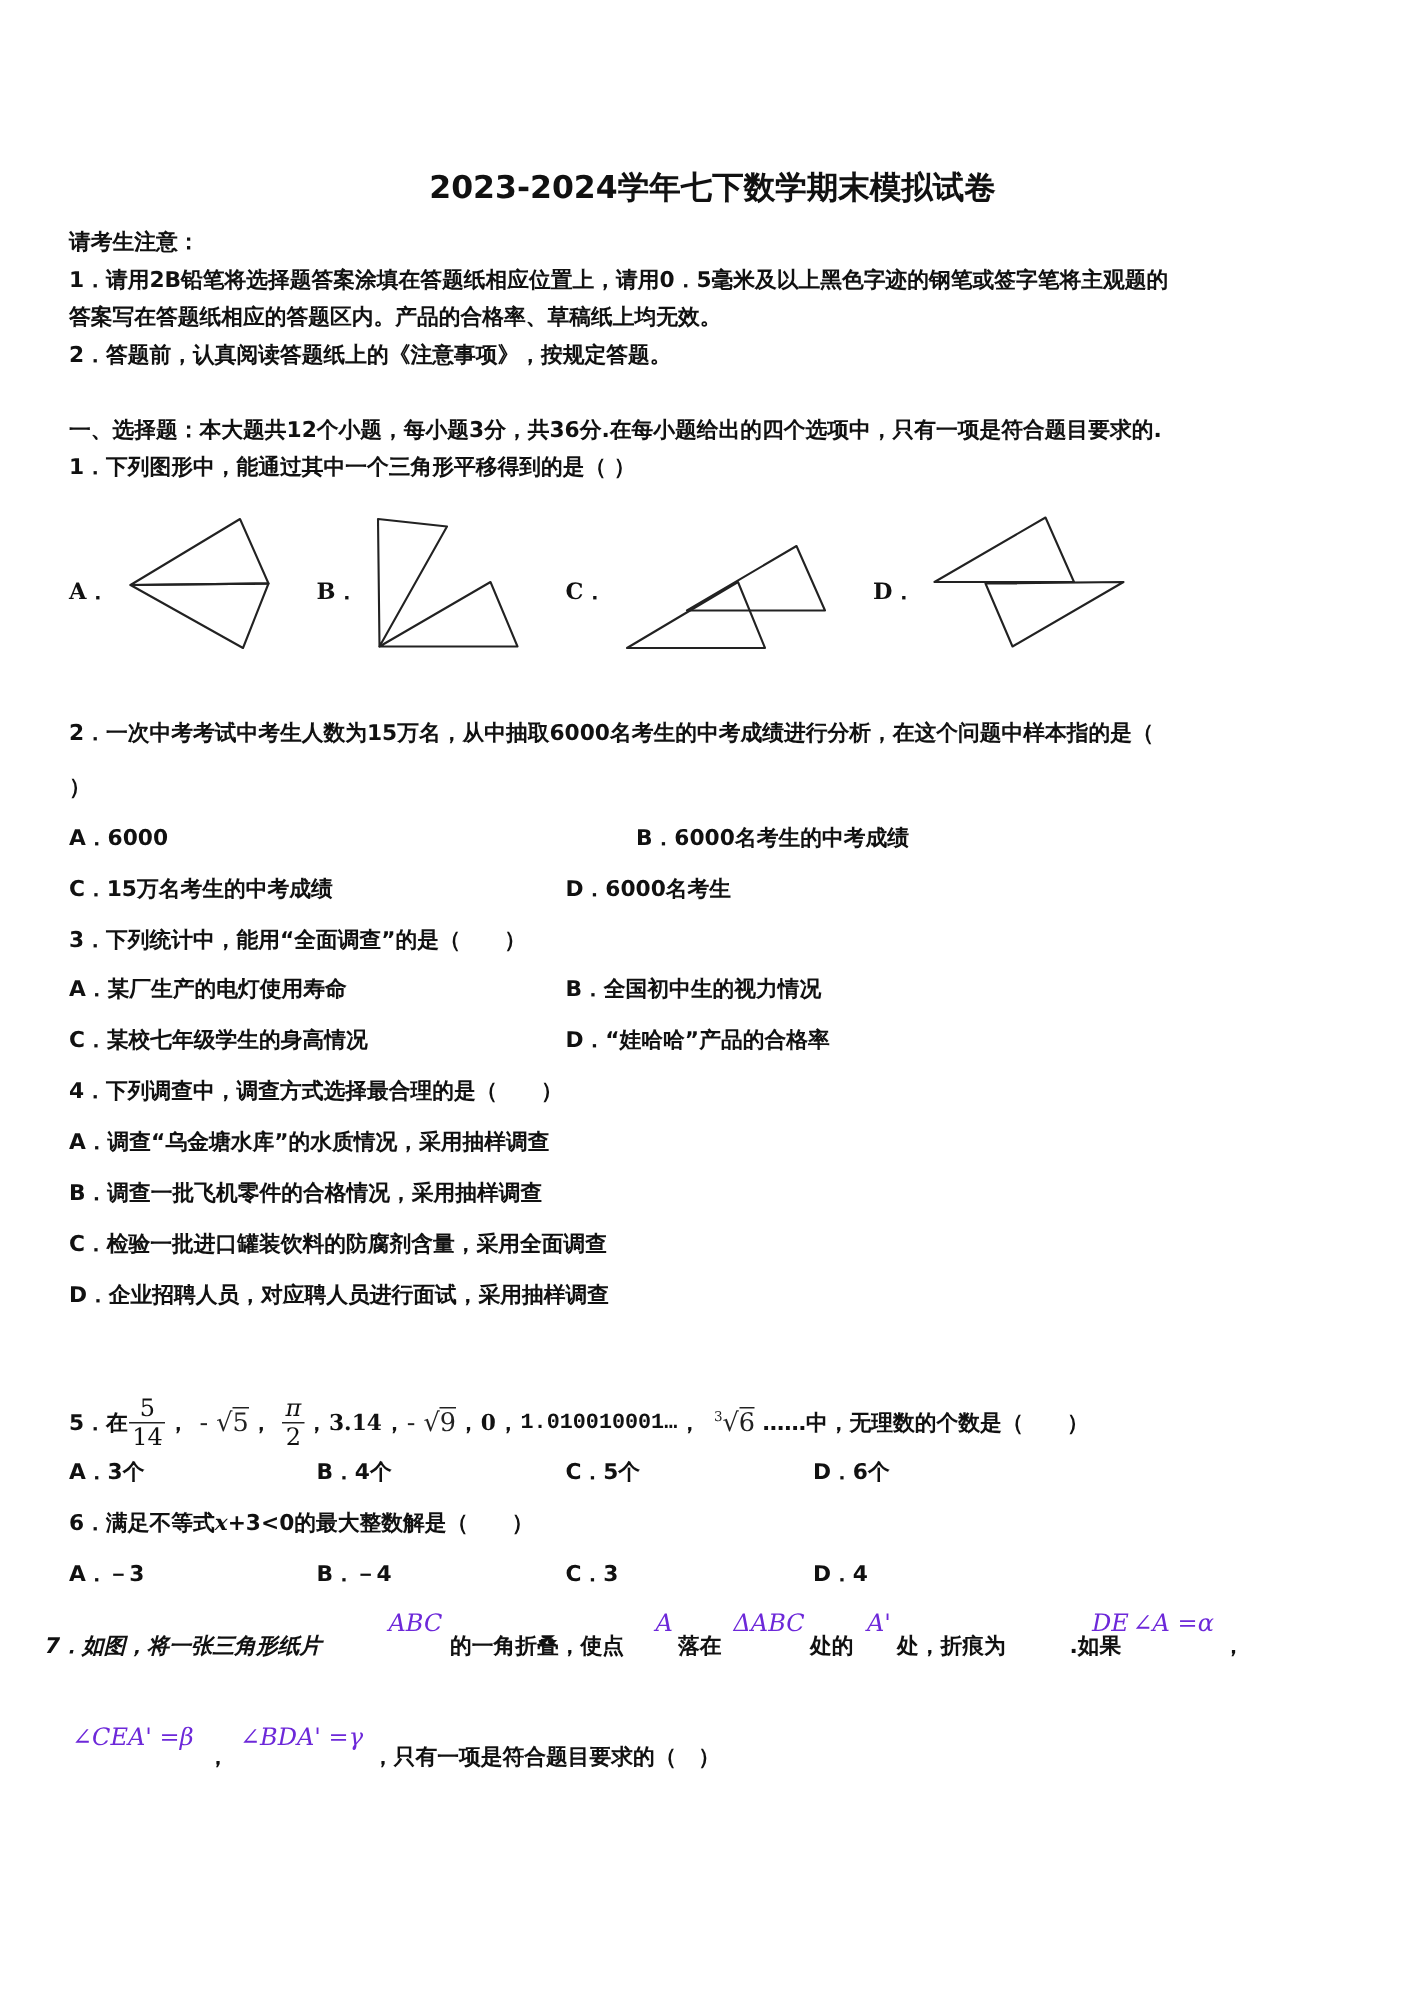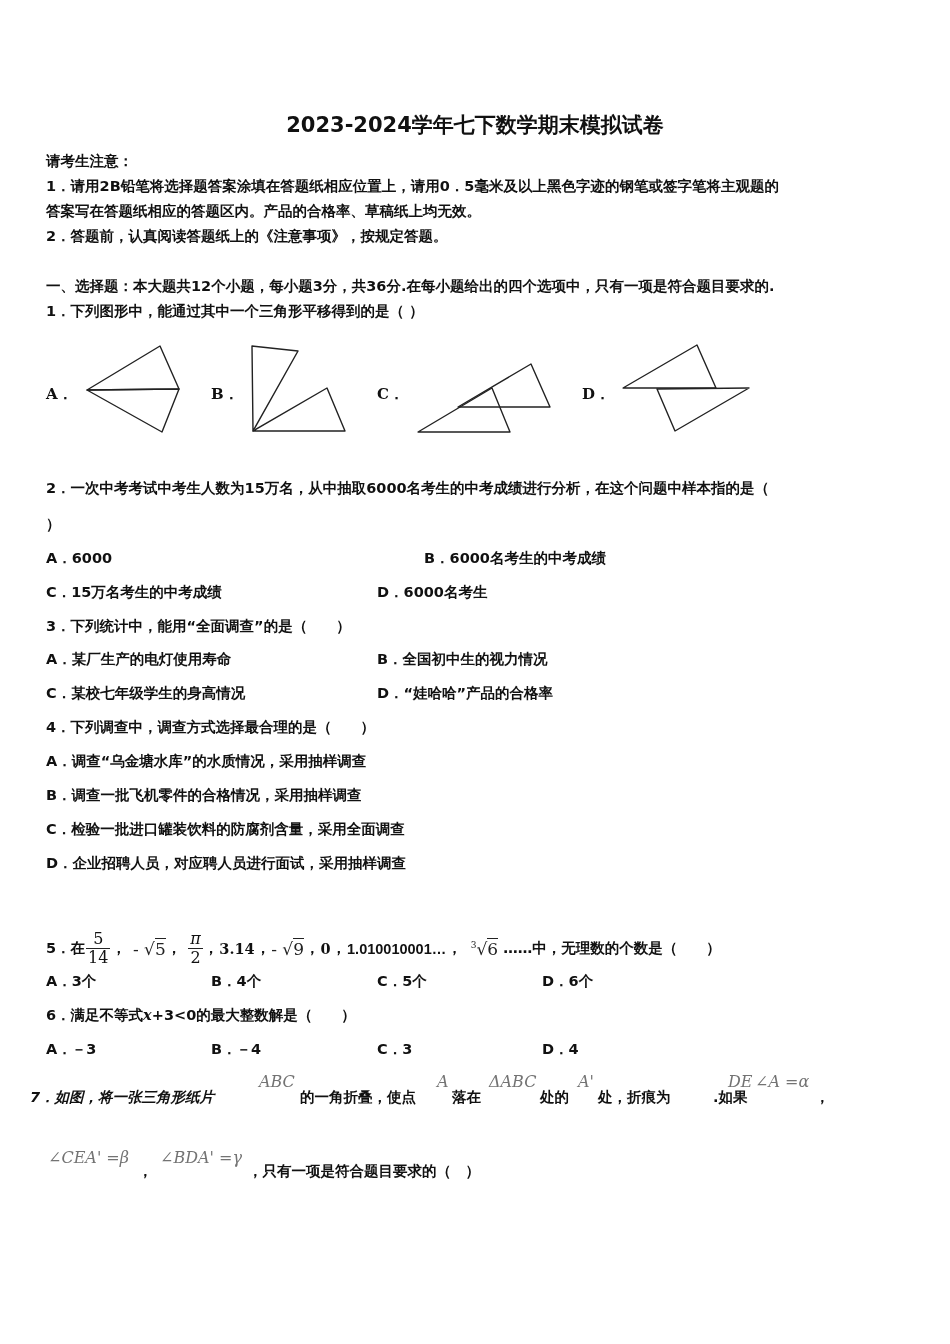--- a/index.html
+++ b/index.html
@@ -1,21 +1,21 @@
 <!DOCTYPE html>
 <html><head>
 <meta charset="utf-8">
 <style>
   html, body { margin: 0; padding: 0; background: #ffffff; }
   body { width: 950px; height: 1344px; position: relative; overflow: hidden;
          font-family: "DejaVu Sans", "Liberation Sans", sans-serif; color: #111; }
   .abs { position: absolute; white-space: nowrap; }
   .title { font-size: 21px; font-weight: bold; left: 0; width: 950px; text-align: center; top: 111px; letter-spacing: 0px; }
   .t { font-size: 14.5px; font-weight: bold; }
-  .math { font-family: "DejaVu Serif", "Liberation Serif", serif; font-style: italic; font-weight: normal; font-size: 16px; color: #737373; }
+  .math { font-family: "DejaVu Serif", "Liberation Serif", serif; font-style: italic; font-weight: normal; font-size: 16px; color: #6d28d9; }
   .mathn { font-family: "DejaVu Serif", "Liberation Serif", serif; font-weight: normal; font-size: 17px; color: #222; }
   .frac { display: inline-block; vertical-align: middle; text-align: center; font-family: "DejaVu Serif", "Liberation Serif", serif; font-weight: normal; font-size: 16px; line-height: 1.15; }
   .frac .num { display: block; padding: 0 2px; }
   .frac .den { display: block; border-top: 1px solid #222; padding: 0 2px; }
   .opt-label { font-size: 15px; font-weight: bold; font-family: "DejaVu Serif", "Liberation Serif", serif; }
   svg.fig { position: absolute; left: 0; top: 0; }
 </style>
 </head>
 <body>
 
@@ -87,21 +87,21 @@
       <span class="num" style="font-style:italic;">π</span>
       <span class="den">2</span>
     </span>
   <span>，</span>
   <span style="font-family:'DejaVu Serif','Liberation Serif',serif;">3.14</span>
   <span>，</span>
   <span class="mathn"><span>-</span> √<span style="border-top:1px solid #222;">9</span></span>
   <span>，</span>
   <span style="font-family:'DejaVu Serif','Liberation Serif',serif;">0</span>
   <span>，</span>
-  <span style="font-family:Liberation Sans, sans-serif;">1.010010001…</span>
+  <span style="font-family:Liberation Mono, monospace;">1.010010001…</span>
   <span>，</span>
   <span class="mathn" style="margin-left:8px;"><sup style="font-size:9px;">3</sup>√<span style="border-top:1px solid #222;">6</span></span>
   <span style="margin-left:4px;">……中，无理数的个数是（　　）</span>
 </div>
 <div class="abs t" style="left:46px; top:972px;"><span>A．</span><span>3个</span></div>
 <div class="abs t" style="left:211px; top:972px;"><span>B．</span><span>4个</span></div>
 <div class="abs t" style="left:377px; top:972px;"><span>C．</span><span>5个</span></div>
 <div class="abs t" style="left:542px; top:972px;"><span>D．</span><span>6个</span></div>
 
 <div class="abs t" style="left:46px; top:1006px;"><span>6．满足不等式</span><span style="font-family:'DejaVu Serif','Liberation Serif',serif; font-style:italic;">x</span><span>+3&lt;0的最大整数解是（　　）</span></div>

